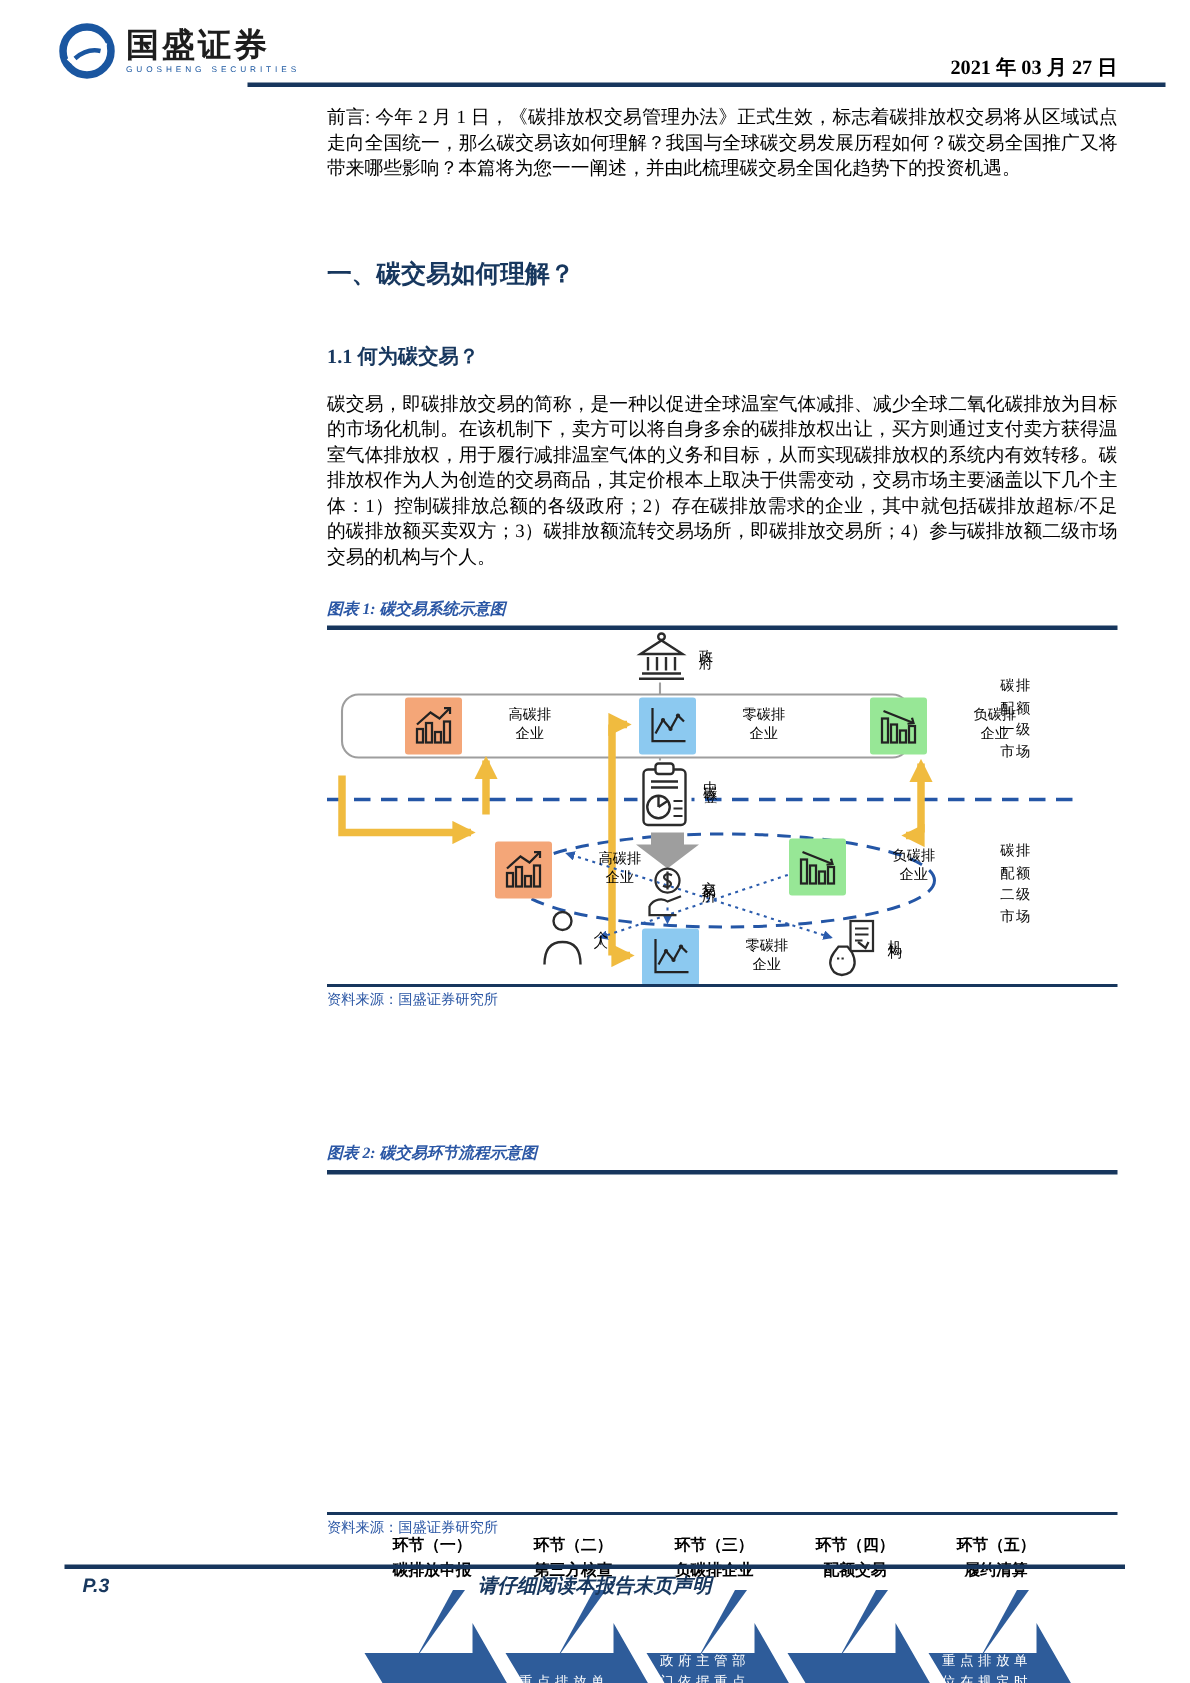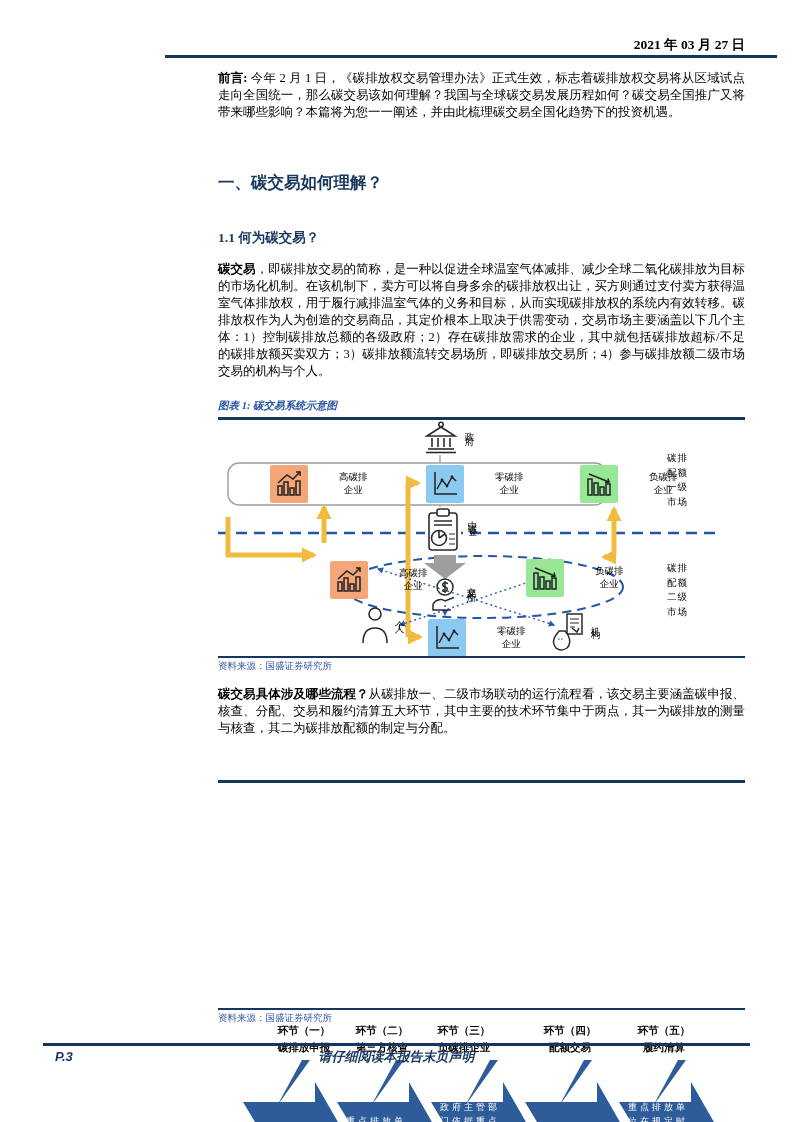--- a/index.html
+++ b/index.html
@@ -11,21 +11,21 @@
   .logo-wrap{left:38px;top:14px;display:flex;align-items:center;}
   .logo-txt{margin-left:6px;}
   .logo-cn{font-family:"Liberation Sans","DejaVu Sans",sans-serif;font-weight:bold;font-size:22px;color:#1d1d1d;letter-spacing:2px;line-height:1;}
   .logo-en{font-family:"Liberation Sans","DejaVu Sans",sans-serif;font-size:5.5px;color:#1a56a0;letter-spacing:2.6px;margin-top:3px;}
   .hdr-date{right:48px;top:36px;font-size:13.5px;font-weight:bold;}
   .hdr-rule{left:165px;top:55px;width:612px;height:3px;background:#17365d;}
 
   
   .col{left:218px;width:527px;}
   .para{font-size:12.5px;line-height:17px;text-align:justify;}
-  .lead{font-weight:bold;}
+  .lead{font-weight:normal;}
   .h1{font-size:16.5px;font-weight:bold;color:#17375e;}
   .h2{font-size:13.5px;font-weight:bold;color:#17375e;}
   .figcap{font-size:10.5px;font-style:italic;font-weight:bold;color:#2b57a5;}
   .src{font-size:9.5px;color:#2b57a5;}
   .rule-thick{height:2.5px;background:#17365d;}
   .rule-thin{height:1.5px;background:#17365d;}
 
   
   .diagram{position:relative;}
   .nodebox{position:absolute;width:38px;height:38px;border-radius:2px;display:flex;align-items:center;justify-content:center;}
@@ -45,20 +45,31 @@
   
   .ft-rule{left:43px;top:1043px;width:707px;height:2.5px;background:#17365d;}
   .ft-page{left:55px;top:1049px;font-size:13px;font-weight:bold;font-style:italic;color:#17375e;font-family:"Liberation Sans","DejaVu Sans",sans-serif;}
   .ft-disc{left:43px;top:1048px;width:707px;text-align:center;font-size:13px;font-weight:bold;font-style:italic;color:#17375e;}
 </style>
 </head>
 <body>
 
 <div class="page">
 
+  <div class="abs logo-wrap">
+    <svg class="icon" width="40" height="40" viewBox="0 0 40 40">
+      <circle cx="20" cy="20" r="16" fill="none" stroke="#1a56a0" stroke-width="5"></circle>
+      <path d="M8,27 Q20,14 33,17" stroke="#ffffff" stroke-width="4" fill="none"></path>
+      <path d="M12,25 Q20,18 29,20" stroke="#1a56a0" stroke-width="3" fill="none"></path>
+    </svg>
+    <div class="logo-txt">
+      <div class="logo-cn">国盛证券</div>
+      <div class="logo-en">GUOSHENG SECURITIES</div>
+    </div>
+  </div>
   <div class="abs hdr-date">2021 年 03 月 27 日</div>
   <div class="abs hdr-rule"></div>
 
   <div class="abs col para" style="top:70px;">
     <span class="lead">前言:</span><span> 今年 2 月 1 日，《碳排放权交易管理办法》正式生效，标志着碳排放权交易将从区域试点走向全国统一，那么碳交易该如何理解？我国与全球碳交易发展历程如何？碳交易全国推广又将带来哪些影响？本篇将为您一一阐述，并由此梳理碳交易全国化趋势下的投资机遇。</span>
   </div>
 
   <div class="abs col h1" style="top:172px;">一、碳交易如何理解？</div>
   <div class="abs col h2" style="top:229px;">1.1 何为碳交易？</div>
 
@@ -244,24 +255,22 @@
       </g>
     </svg>
     <div class="vlabel" style="left:372px;top:198px;">机构</div>
 
     <div class="market" style="left:448px;top:140px;">碳排配额二级市场</div>
   </div>
 
   <div class="abs col rule-thin" style="top:656px;"></div>
   <div class="abs col src" style="top:660px;">资料来源：国盛证券研究所</div>
 
-  <div class="abs col para" style="top:686px;">
-    <span class="lead">碳交易具体涉及哪些流程？</span><span>从碳排放一、二级市场联动的运行流程看，该交易主要涵盖碳申报、核查、分配、交易和履约清算五大环节，其中主要的技术环节集中于两点，其一为碳排放的测量与核查，其二为碳排放配额的制定与分配。</span>
-  </div>
-
+
+  <div class="abs col figcap" style="top:762px;">图表 2: 碳交易环节流程示意图</div>
   <div class="abs col rule-thick" style="top:780px;"></div>
 
   <div class="abs col diagram" style="top:786px;height:220px;">
     <svg class="abs" style="left:0;top:0;" width="527" height="220" viewBox="0 0 527 220">
       <g fill="#2e5c9a">
         <polygon points="84,40 92,40 59,86"></polygon>
         <polygon points="178,40 186,40 153,86"></polygon>
         <polygon points="272,40 280,40 247,86"></polygon>
         <polygon points="366,40 374,40 341,86"></polygon>
         <polygon points="460,40 468,40 435,86"></polygon>
@@ -276,29 +285,29 @@
           </g>
         <g transform="translate(307,62)">
             <polygon points="0,20 72,20 72,0 115,75 72,150 72,130 0,130 33,75"></polygon>
           </g>
         <g transform="translate(401,62)">
             <polygon points="0,20 72,20 72,0 115,75 72,150 72,130 0,130 33,75"></polygon>
           </g>
       </g>
     </svg>
 
-    <div class="step-head" style="left:40px;top:2px;">
+    <div class="step-head" style="left:24px;top:2px;">
       <div>环节（一）</div>
         <div>碳排放申报</div>
     </div>
     <div class="step-head" style="left:118px;top:2px;">
       <div>环节（二）</div>
         <div>第三方核查</div>
     </div>
-    <div class="step-head" style="left:200px;top:2px;">
+    <div class="step-head" style="left:212px;top:2px;">
       <div>环节（三）</div>
         <div>负碳排企业</div>
     </div>
     <div class="step-head" style="left:306px;top:2px;">
       <div>环节（四）</div>
         <div>配额交易</div>
     </div>
     <div class="step-head" style="left:400px;top:2px;">
       <div>环节（五）</div>
         <div>履约清算</div>

